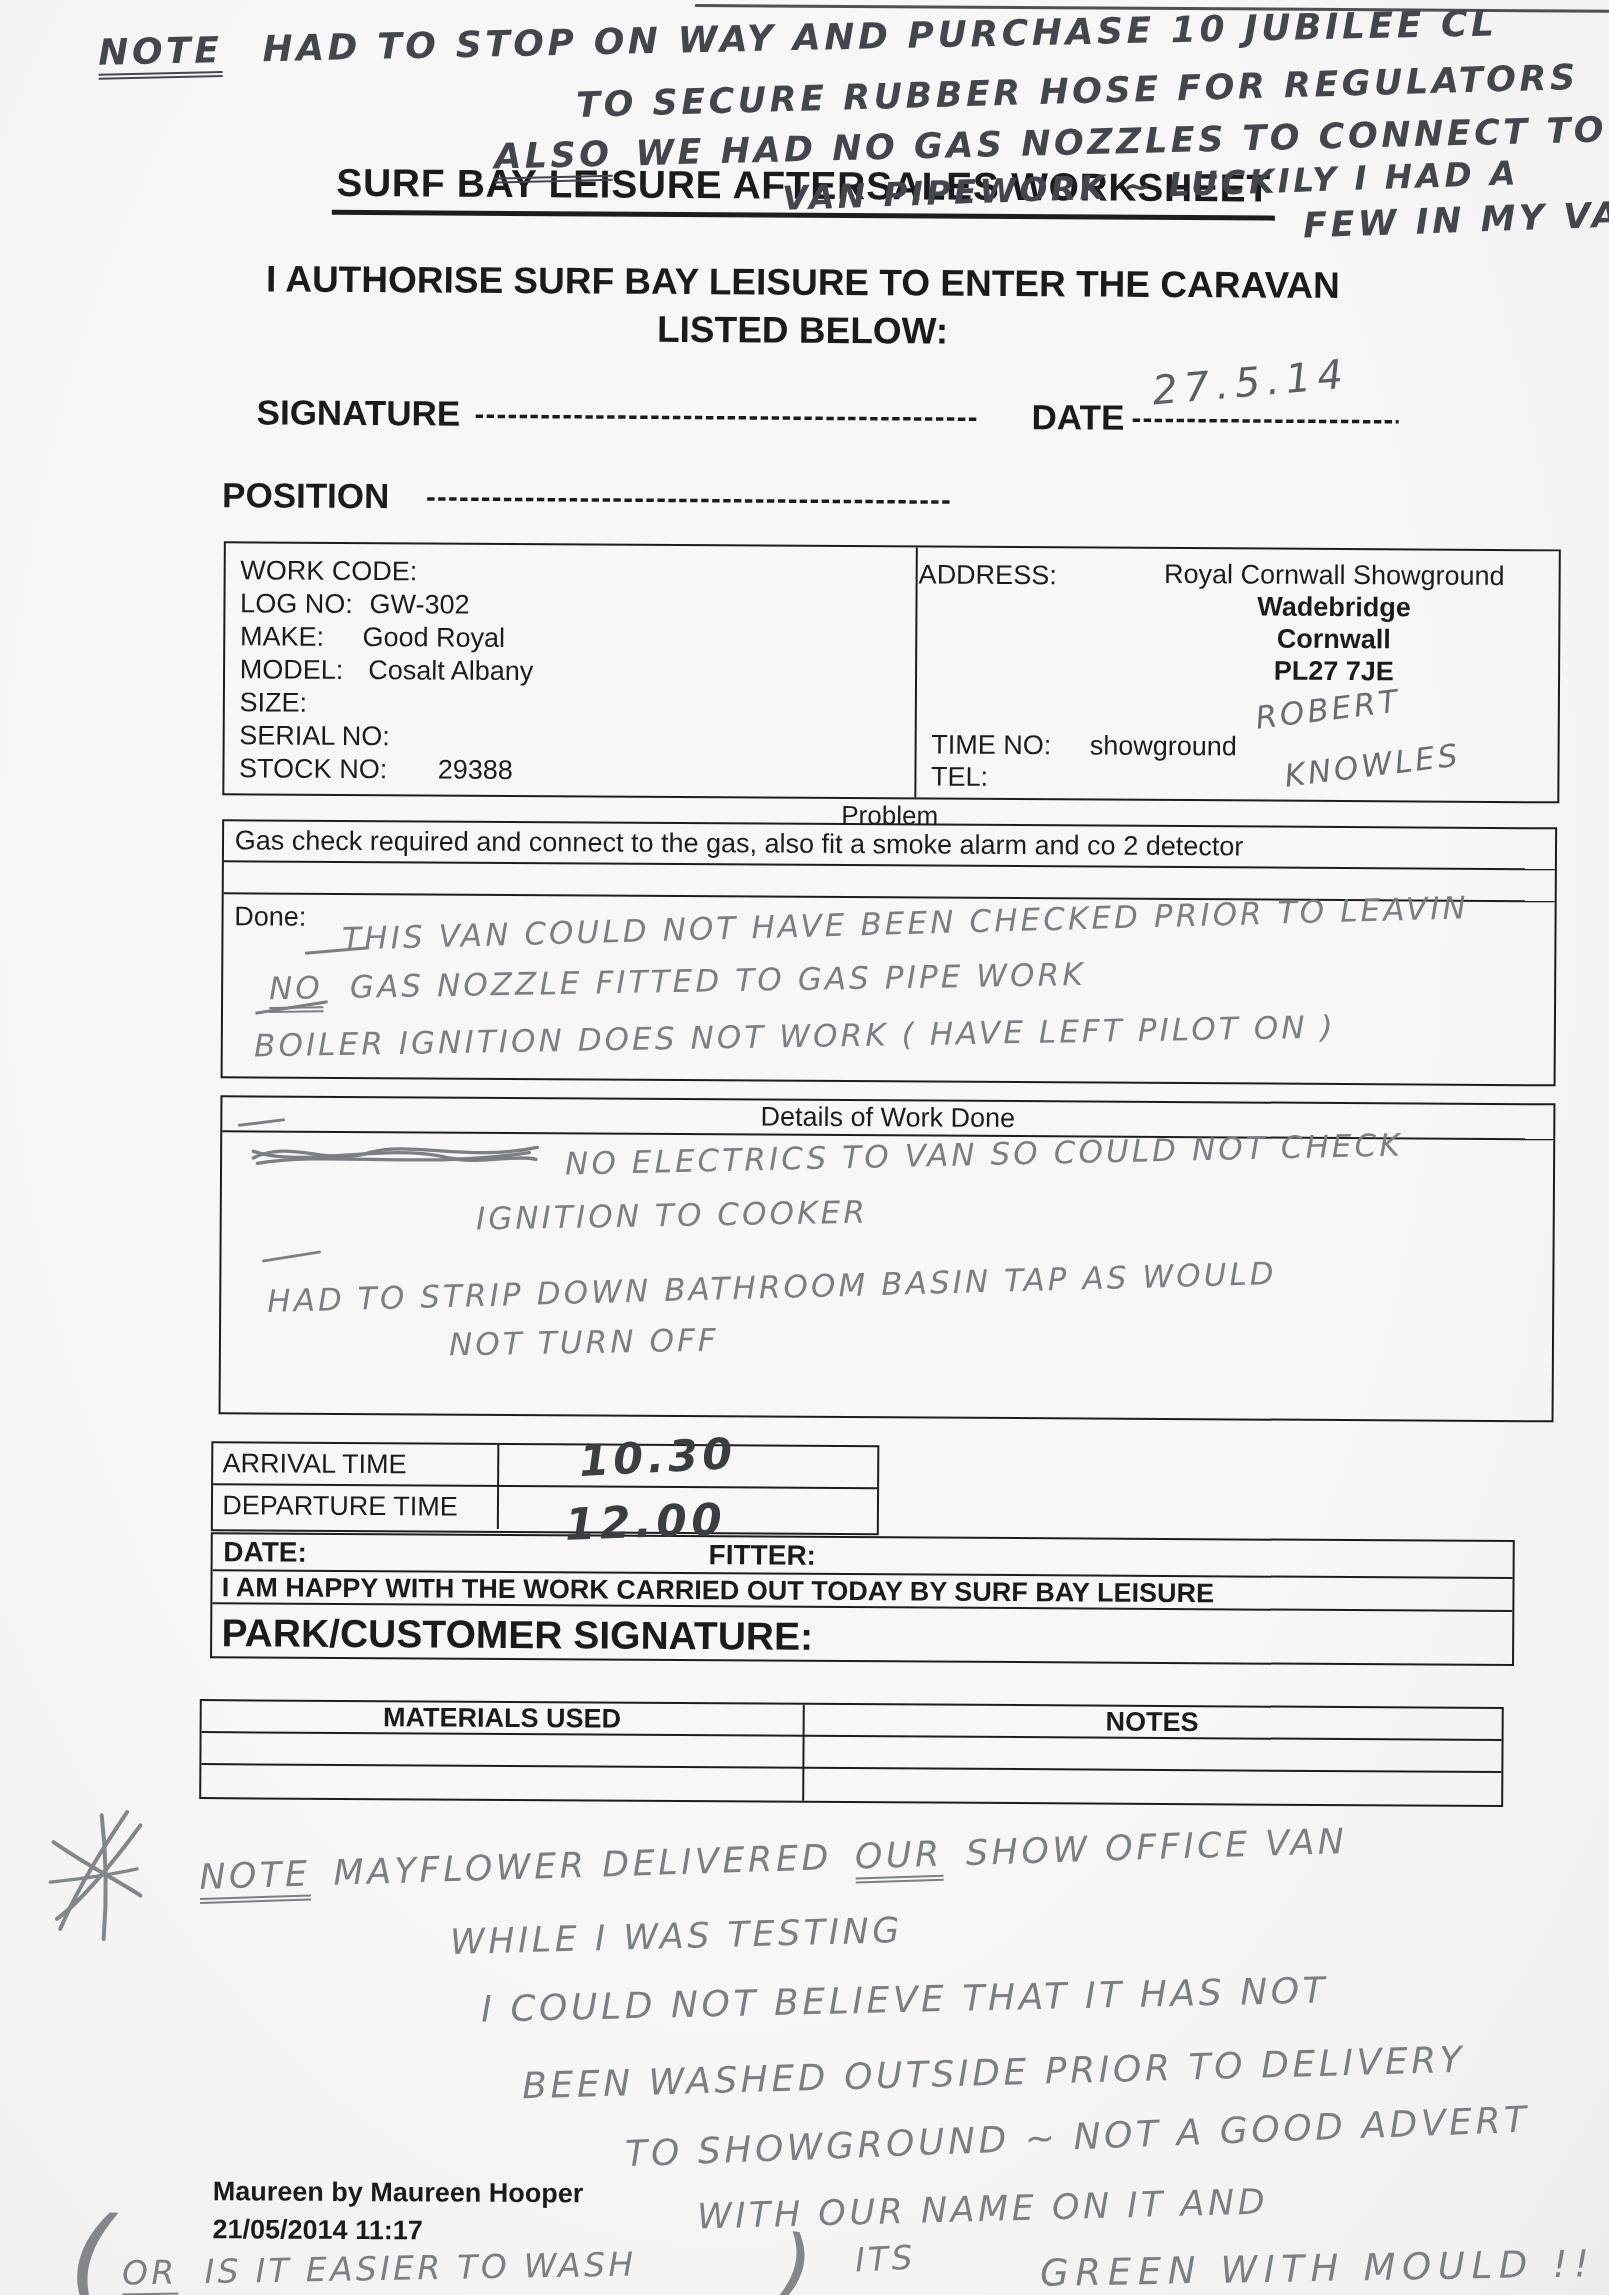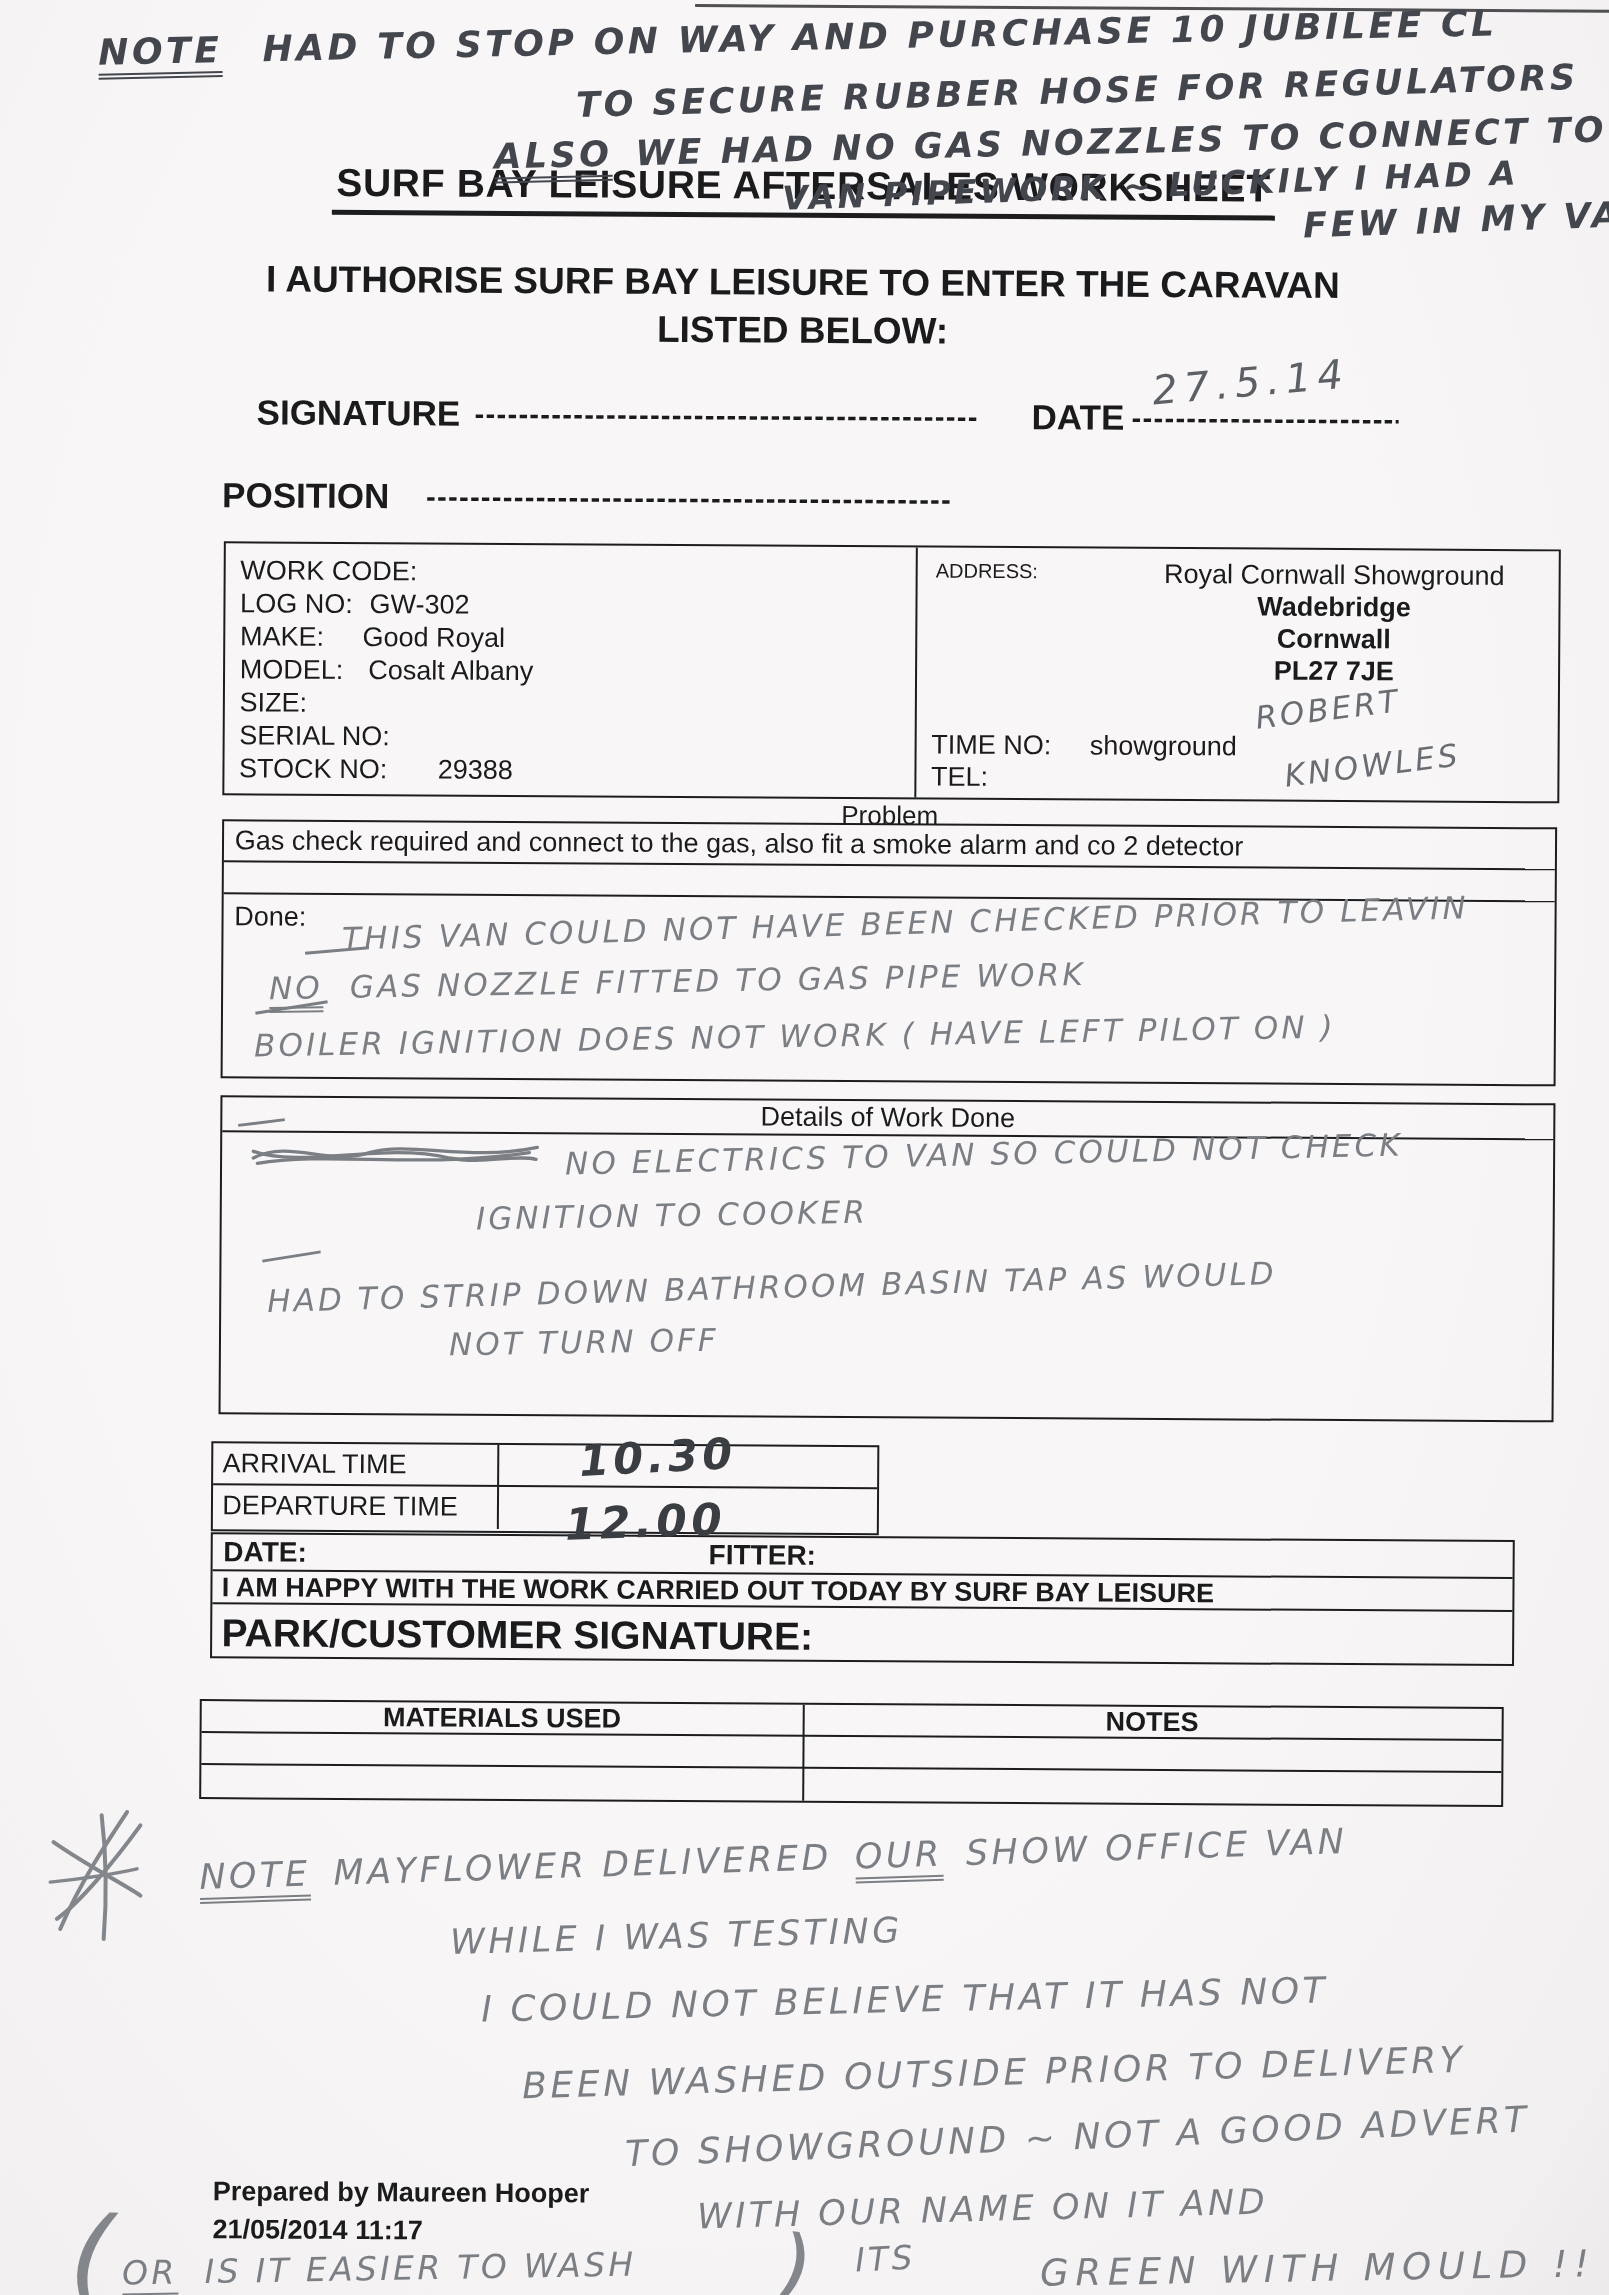--- a/index.html
+++ b/index.html
@@ -34,21 +34,21 @@
   #pos-dashes  { left:429px;  top:478px; width:588px; }
 
   
   #info-box { left:227px; top:540px; width:1337px; height:254px; display:flex; }
   #info-left { width:692px; border-right:2.7px solid #1d1d1f; padding:10.7px 0 0 14.7px; }
   .info-row { font-size:27px; line-height:33px; white-space:nowrap; }
   .info-row .val { display:inline-block; }
   .v0{margin-left:8px;} .v1{margin-left:9.4px;} .v2{margin-left:31px;} .v3{margin-left:17.4px;}
   .v4{margin-left:8px;} .v5{margin-left:8px;} .v6{margin-left:43px;}
   #info-right { position:relative; flex:1; }
-  #address-label { position:absolute; left:18px; top:12px; font-size:20px; }
+  #address-label { position:absolute; left:1px; top:12px; font-size:27px; }
   #address-block { position:absolute; left:34%; top:9.4px; width:62%; text-align:center;
                    font-size:27px; line-height:32px; }
   #pitch-row { position:absolute; left:14.7px; bottom:37px; font-size:27px; }
   #pitch-row .val { margin-left:31px; }
   #tel-row { position:absolute; left:14.7px; bottom:5.3px; font-size:27px; }
 
   
   #problem-label { position:absolute; left:227px; top:795px; width:1335px; text-align:center;
                    font-size:26px; }
   #problem-box { left:227px; top:818px; width:1335px; height:259px; }
@@ -266,21 +266,21 @@
       <div id="materials-divider"></div>
       <div id="materials-hdr">
         <div class="c1">MATERIALS USED</div>
         <div class="c2">NOTES</div>
       </div>
       <div class="mat-row" id="mat-row1"></div>
       <div class="mat-row"></div>
     </div>
 
     <div id="footer-line1">
-      <span>Prepared by</span>
+      <span>Maureen by</span>
       <span>Maureen Hooper</span>
     </div>
     <div id="footer-line2">21/05/2014 11:17</div>
   </div>
 
   <div id="tn1" class="hw pen">
     <span class="uline2">NOTE</span><span class="gap"></span><span>HAD TO STOP ON WAY AND PURCHASE 10 JUBILEE CL</span>
   </div>
   <div id="tn2" class="hw pen">TO SECURE RUBBER HOSE FOR REGULATORS</div>
   <div id="tn3" class="hw pen">

